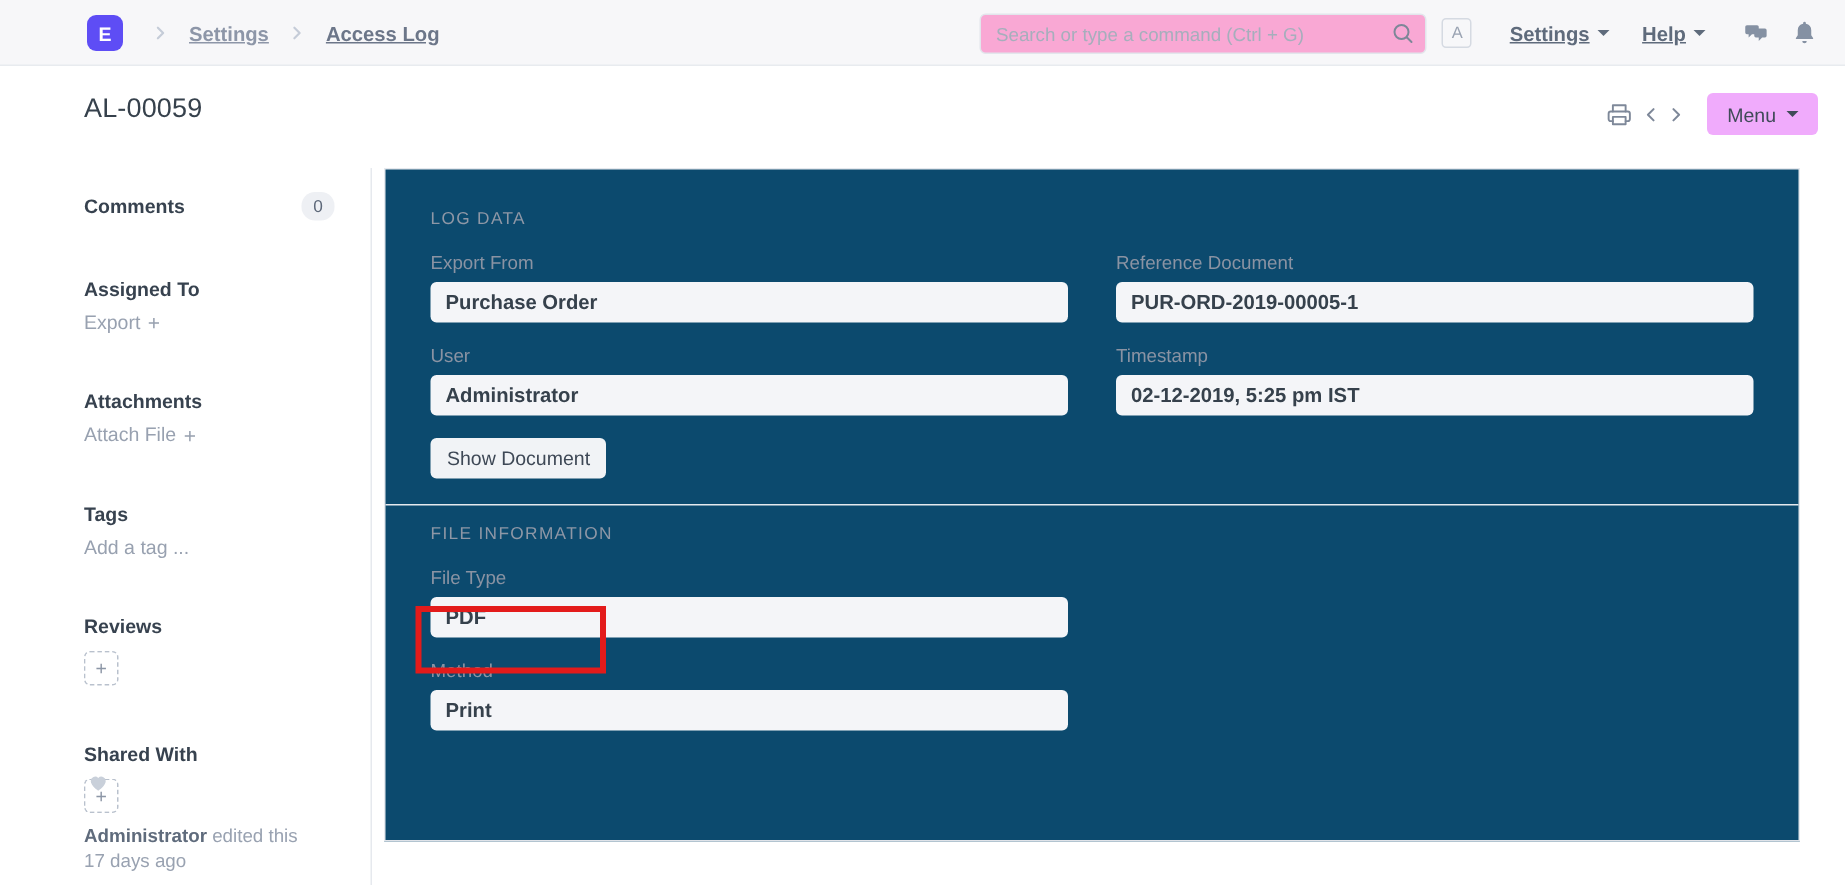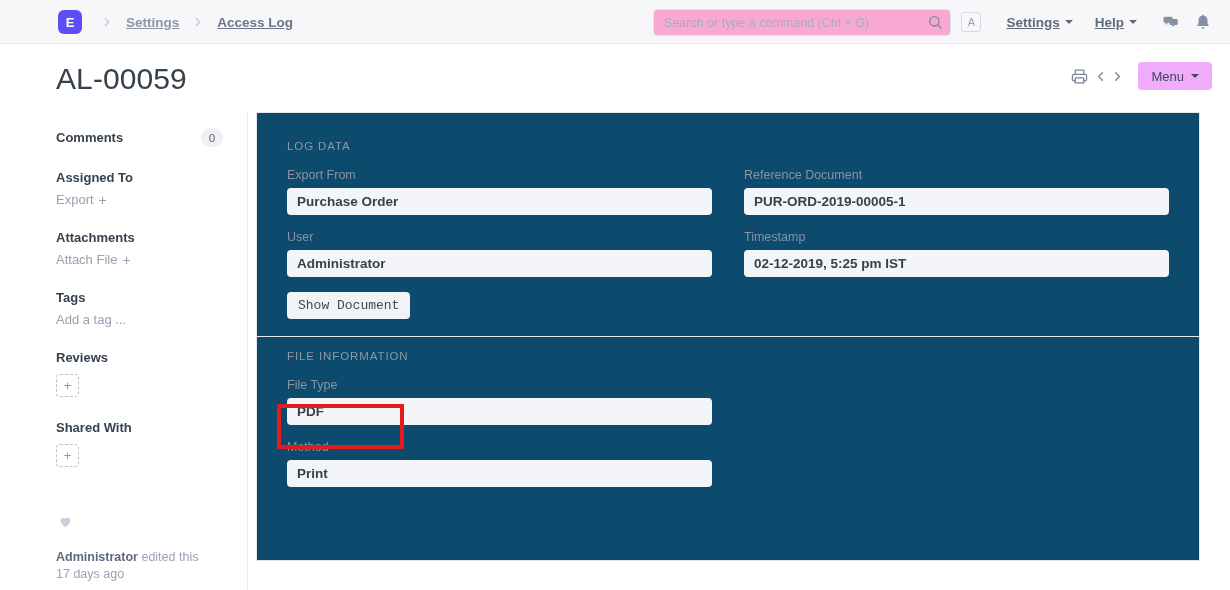--- a/index.html
+++ b/index.html
@@ -141,21 +141,21 @@
 
   
   .page-head {
     position: relative;
     height: 68px;
   }
   .page-title {
     position: absolute;
     left: 56px;
     top: 18px;
-    font-size: 30px;
+    font-size: 18px;
     color: #36414c;
     font-weight: normal;
     letter-spacing: 0.1px;
   }
   .head-actions {
     position: absolute;
     right: 18px;
     top: 18px;
     display: flex;
     align-items: center;
@@ -227,21 +227,21 @@
   }
   .sb-sub {
     color: #98a1b0;
     font-size: 13px;
     margin-top: 7px;
     display: flex;
     align-items: center;
     gap: 5px;
   }
   .plus-sign { font-size: 14px; line-height: 1; color: #98a1b0; }
-  .sb-block { margin-top: 23px; }
+  .sb-block { margin-top: 38px; }
   .sb-block.first { margin-top: 0; }
   .dash-add {
     margin-top: 9px;
     width: 23px;
     height: 23px;
     border: 1px dashed #b9c1cd;
     border-radius: 4px;
     color: #8c96a6;
     font-size: 13px;
     display: flex;
@@ -324,21 +324,21 @@
   }
   .show-doc-btn {
     display: inline-flex;
     align-items: center;
     height: 27px;
     padding: 0 11px;
     background: #f1f3f6;
     border: none;
     border-radius: 4px;
     color: #3e4856;
-    font-family: Liberation Mono, monospace;
+    font-family: Liberation Sans, sans-serif;
     font-size: 13px;
   }
 
   
   .annot {
     position: absolute;
     left: 277px;
     top: 292px;
     width: 127px;
     height: 45px;

